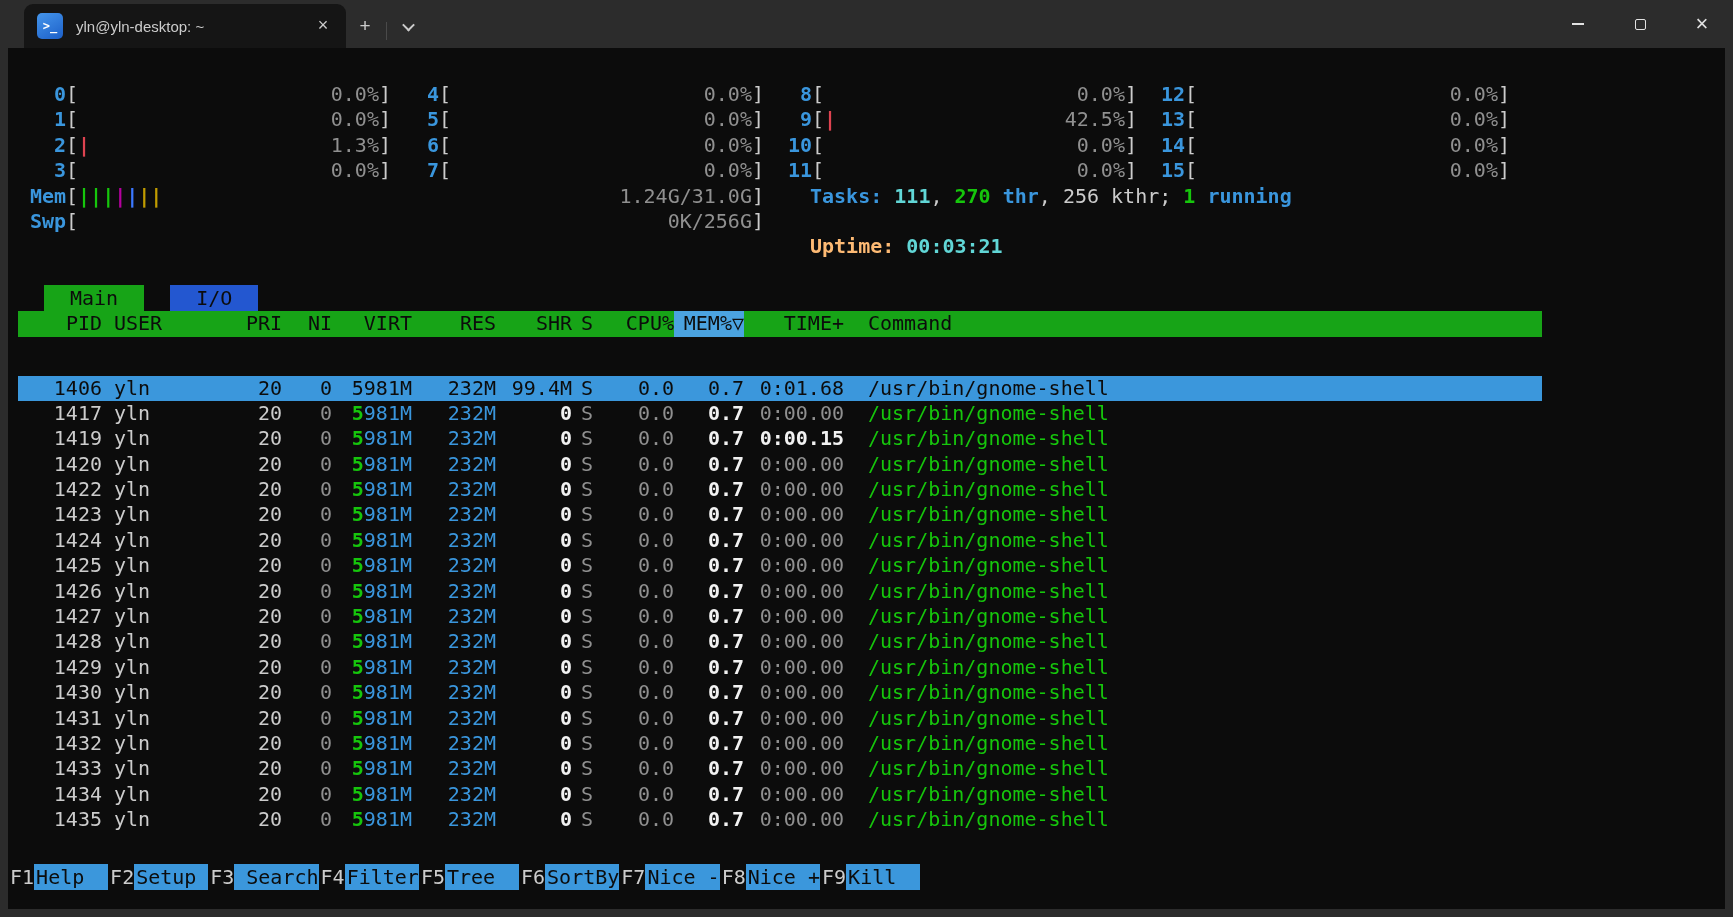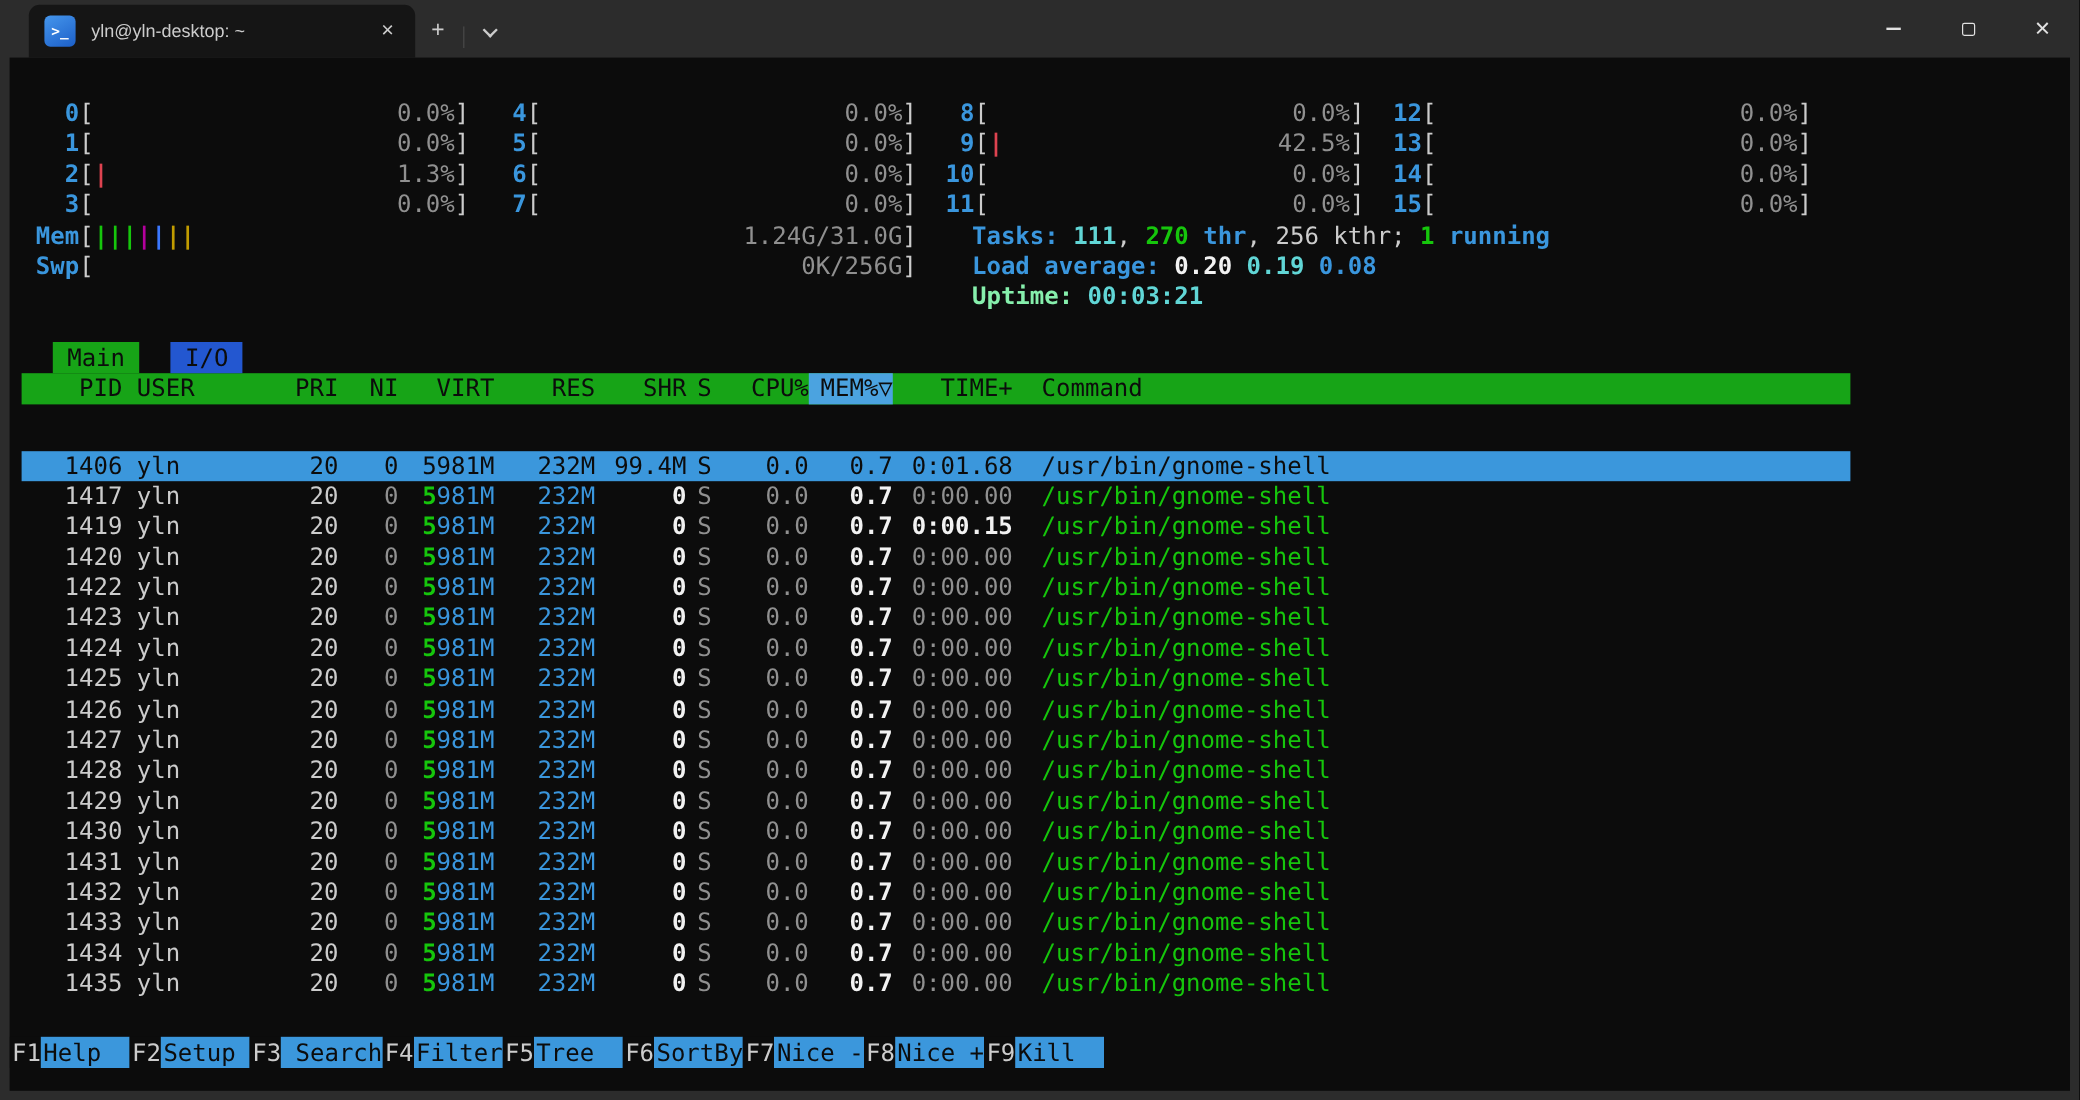--- a/index.html
+++ b/index.html
@@ -37,21 +37,21 @@
   .mbar { color:var(--red); font-weight:bold; }
   .mfill { flex:1; }
   .mpct { color:var(--dim); }
   .srow { display:flex; height:25.4px; }
   .sleft { width:746px; display:flex; }
   .mlabel { width:48px; text-align:right; color:var(--cyan); font-weight:bold; }
   .mval { color:var(--dim); }
   .sright { margin-left:46px; white-space:pre; }
   .blankline { height:25.4px; }
   .stabs { height:26px; display:flex; margin-left:26px; }
-  .stab { height:26px; line-height:26px; padding:0 12px; color:#0C0C0C; margin-right:26px; }
+  .stab { height:26px; line-height:26px; padding:0 26px; color:#0C0C0C; margin-right:26px; }
   .stab.active { background:var(--header_green); }
   .stab.inactive { background:var(--tab_blue); }
   
   .tablewrap { width:1524px; }
   .prow { display:grid; height:25.4px; line-height:25.4px; white-space:pre;
           grid-template-columns:84px 110px 70px 50px 80px 84px 76px 30px 72px 70px 100px 1fr; }
   .hdr { background:var(--header_green); color:#0C0C0C; }
   .c-r { text-align:right; }
   .c-l { text-align:left; padding-left:12px; }
   .c-c { text-align:center; }
@@ -241,25 +241,24 @@
     </div>
     <div class="srow">
       <div class="sleft" id="swp-meter">
           <span class="mlabel">Swp</span>
           <span class="br">[</span>
           <span></span>
           <span class="mfill"></span>
           <span class="mval">0K/256G</span>
           <span class="br">]</span>
         </div>
-      <div class="sright" id="load-line"><span style="color: rgb(58, 150, 221); font-weight: bold;">Load average: </span><span style="color: rgb(242, 242, 242); font-weight: bold;">0.20 </span><span style="color: rgb(97, 214, 214); font-weight: bold;">0.19 </span><span style="color: rgb(58, 150, 221); font-weight: bold;">0.08</span></div>
     </div>
     <div class="srow">
       <div class="sleft"></div>
-      <div class="sright" id="uptime-line"><span style="color: #86efac; font-weight: bold; text-align: center;">Uptime: </span><span style="color: rgb(97, 214, 214); font-weight: bold;">00:03:21</span></div>
+      <div class="sright" id="uptime-line"><span style="color: #fdba74; font-weight: bold; text-align: center;">Uptime: </span><span style="color: rgb(97, 214, 214); font-weight: bold;">00:03:21</span></div>
     </div>
 
     <div class="blankline"></div>
 
     <div class="stabs" id="screen-tabs">
         <div class="stab active">Main</div>
         <div class="stab inactive">I/O</div>
       </div>
 
     <div class="tablewrap">

